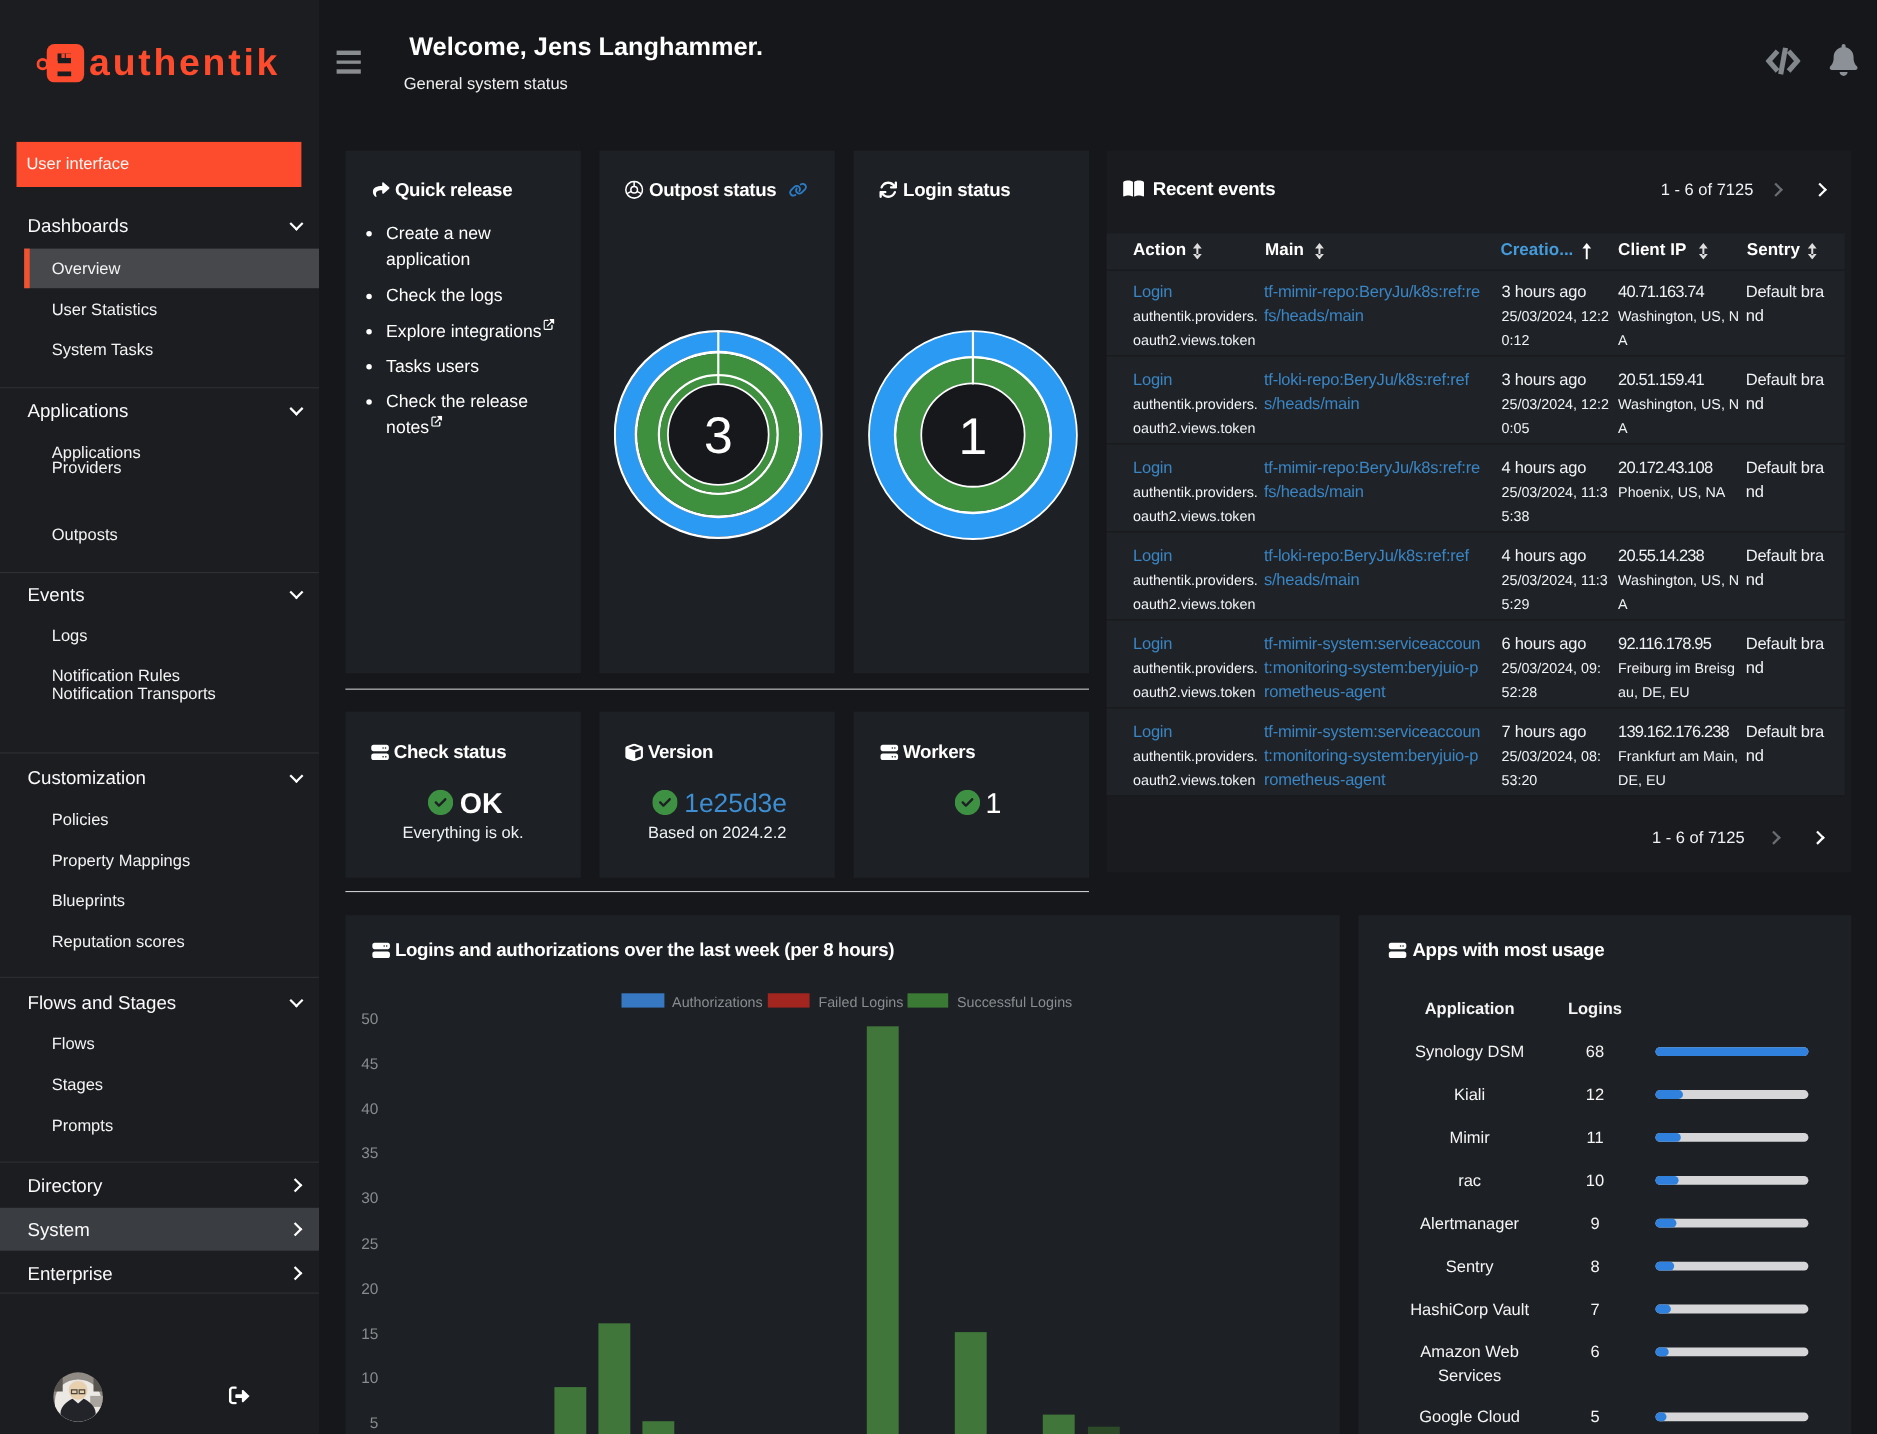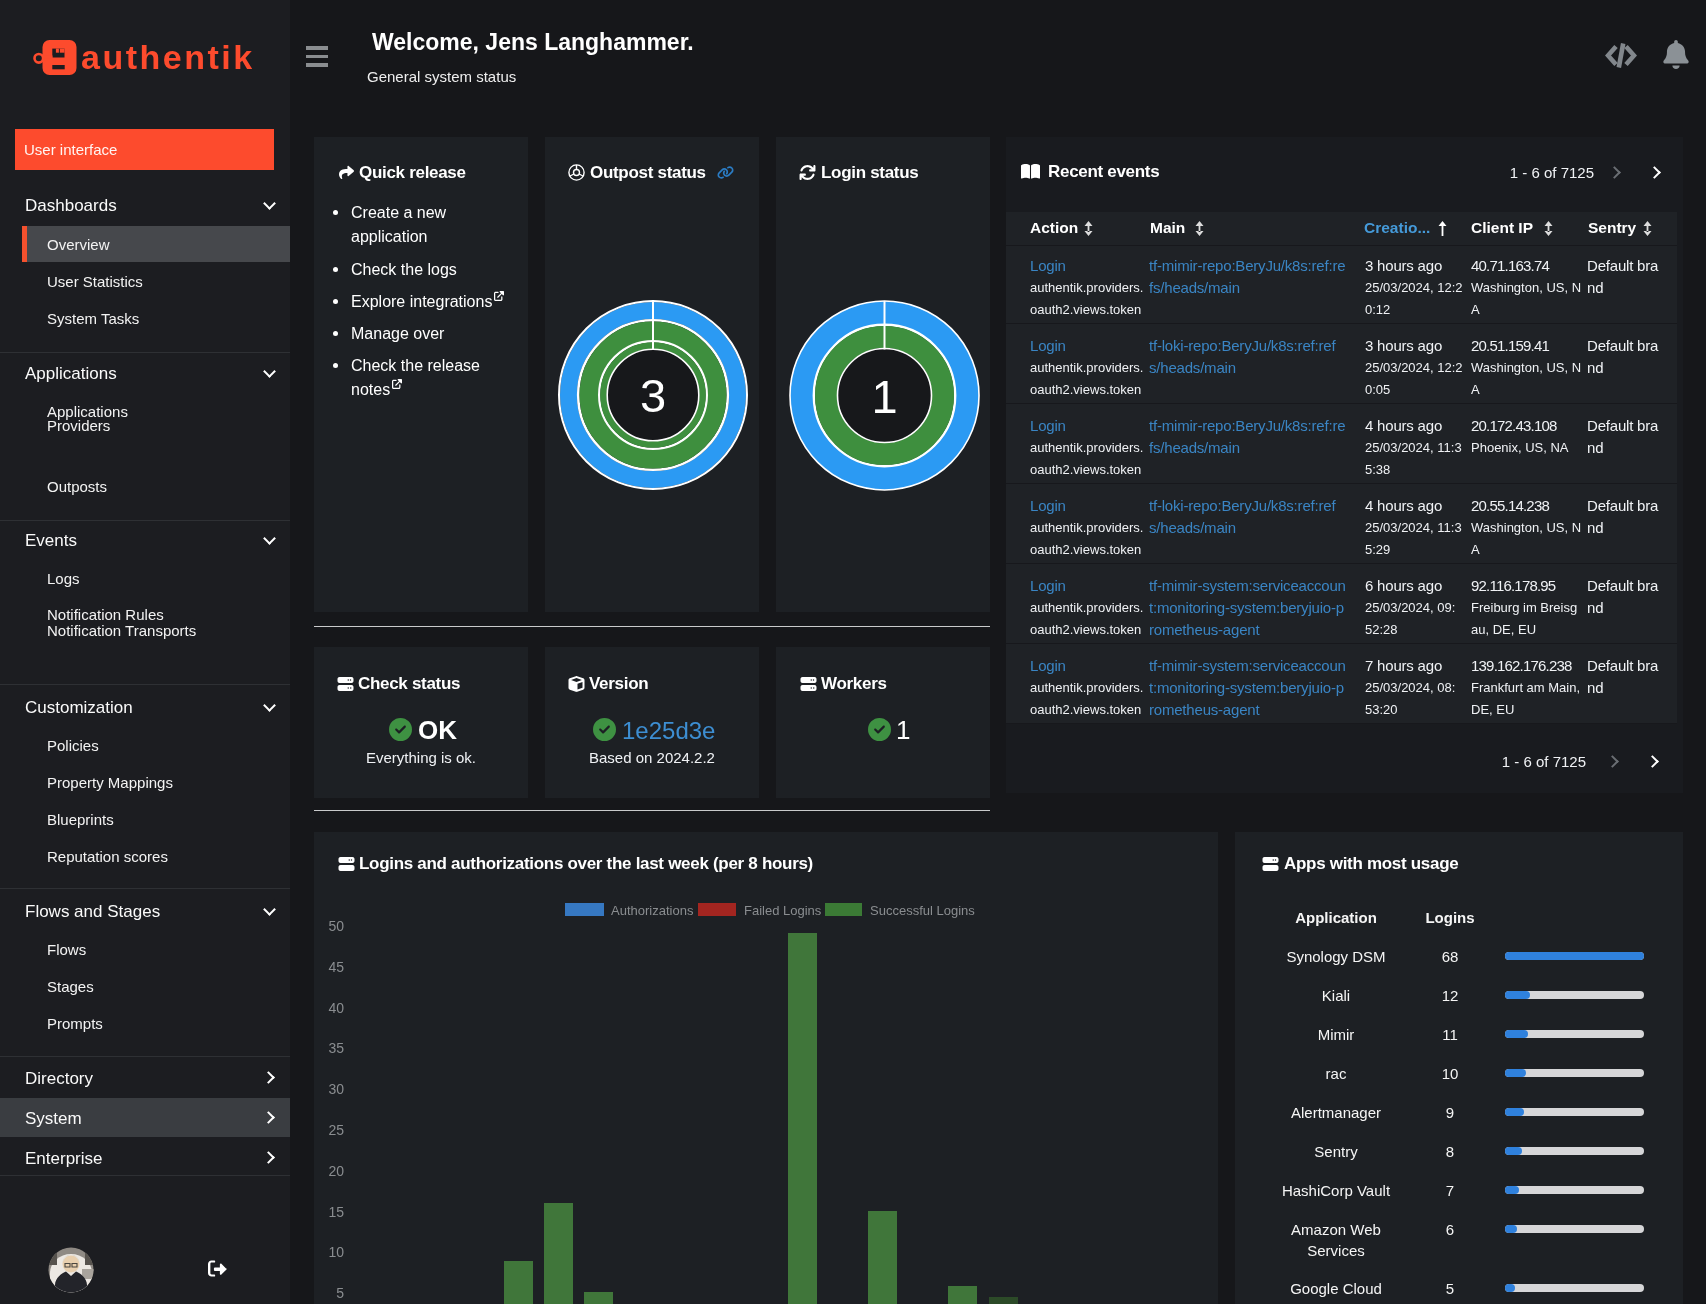--- a/index.html
+++ b/index.html
@@ -148,21 +148,21 @@
 <div class="ct abs" style="left:359px;top:163px">Quick release</div>
 <div class="qa-b" style="top:210px"></div>
 <div class="qa-item" style="top:201px;width:130px">Create a new application</div>
 <div class="qa-b" style="top:267px"></div>
 <div class="qa-item" style="top:258px">Check the logs</div>
 <div class="qa-b" style="top:299px"></div>
 <div class="qa-item" style="top:290px">Explore integrations<svg style="margin-left:2px;margin-bottom:6px" width="10" height="10" viewBox="0 0 512 512">
       <path fill="#fff" d="M320 0h160c17.7 0 32 14.3 32 32v160c0 12.9-7.8 24.6-19.8 29.6s-25.7 2.2-34.9-7L400 157.3 214.6 342.6c-12.5 12.5-32.8 12.5-45.3 0s-12.5-32.8 0-45.3L354.7 112 297.4 54.6c-9.2-9.2-11.9-22.9-6.9-34.9S307.1 0 320 0zM80 32h128c17.7 0 32 14.3 32 32s-14.3 32-32 32H80c-8.8 0-16 7.2-16 16V432c0 8.8 7.2 16 16 16H352c8.8 0 16-7.2 16-16V304c0-17.7 14.3-32 32-32s32 14.3 32 32V432c0 44.2-35.8 80-80 80H80c-44.2 0-80-35.8-80-80V112C0 67.8 35.8 32 80 32z"></path>
     </svg></div>
 <div class="qa-b" style="top:331px"></div>
-<div class="qa-item" style="top:322px">Manage over</div>
+<div class="qa-item" style="top:322px">Tasks users</div>
 <div class="qa-b" style="top:363px"></div>
 <div class="qa-item" style="top:354px;width:140px">Check the release notes<svg style="margin-left:2px;margin-bottom:6px" width="10" height="10" viewBox="0 0 512 512">
       <path fill="#fff" d="M320 0h160c17.7 0 32 14.3 32 32v160c0 12.9-7.8 24.6-19.8 29.6s-25.7 2.2-34.9-7L400 157.3 214.6 342.6c-12.5 12.5-32.8 12.5-45.3 0s-12.5-32.8 0-45.3L354.7 112 297.4 54.6c-9.2-9.2-11.9-22.9-6.9-34.9S307.1 0 320 0zM80 32h128c17.7 0 32 14.3 32 32s-14.3 32-32 32H80c-8.8 0-16 7.2-16 16V432c0 8.8 7.2 16 16 16H352c8.8 0 16-7.2 16-16V304c0-17.7 14.3-32 32-32s32 14.3 32 32V432c0 44.2-35.8 80-80 80H80c-44.2 0-80-35.8-80-80V112C0 67.8 35.8 32 80 32z"></path>
     </svg></div>
 
 <svg class="abs" style="left:568px;top:164px" width="17" height="17" viewBox="0 0 17 17">
   <g stroke="#fff" stroke-width="1.4" fill="none">
     <circle cx="8.5" cy="8.5" r="7.6"></circle>
     <circle cx="8.5" cy="8.5" r="3"></circle>
     <path d="M8.5 1 L8.5 5.5 M2 12 L5.9 10 M15 12 L11.1 10"></path>

